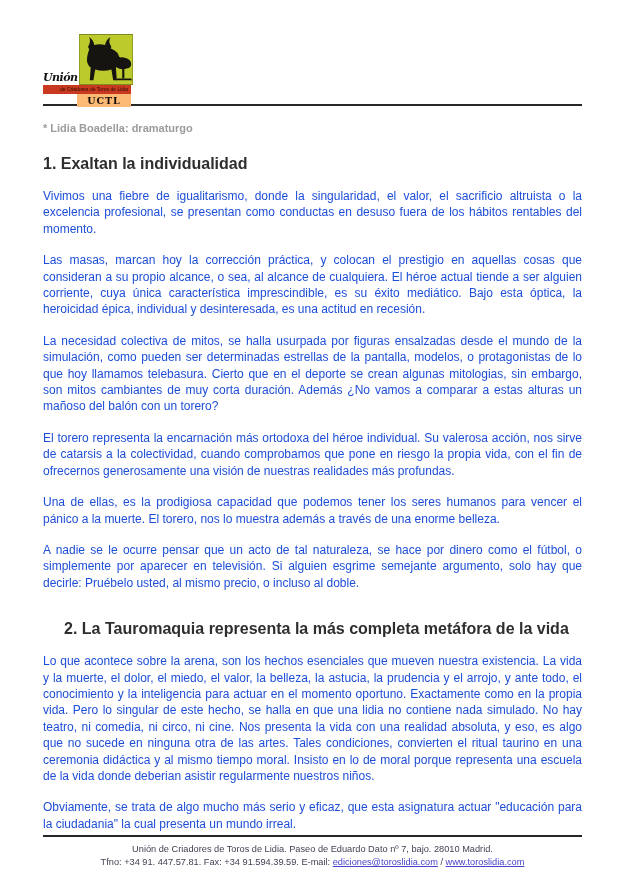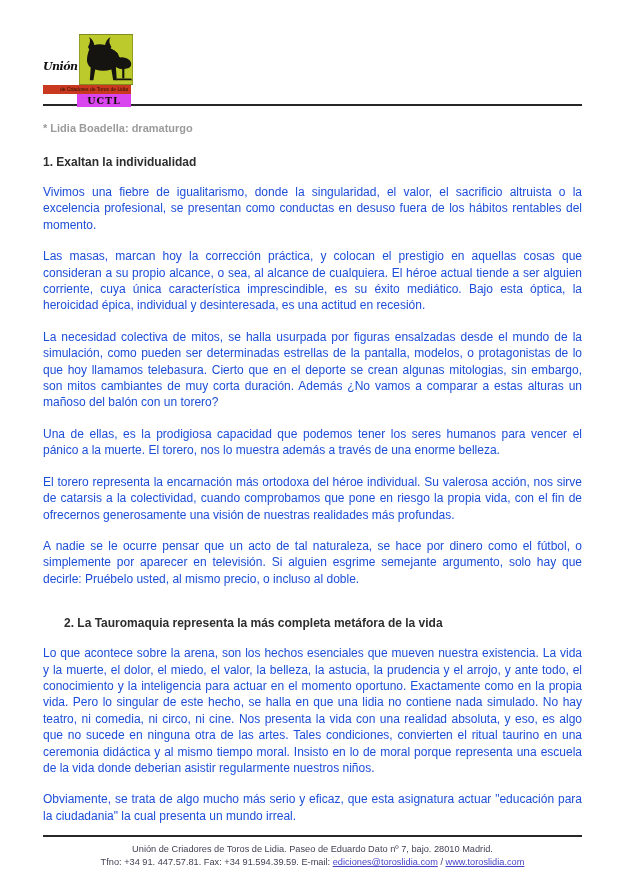--- a/index.html
+++ b/index.html
@@ -21,21 +21,21 @@
 
   .logo { width: 88px; flex: 0 0 auto; }
   .logo-row1 { display: flex; align-items: flex-end; height: 51px; }
   .union-text {
     font-family: "DejaVu Serif", serif;
     font-style: italic;
     font-weight: bold;
     font-size: 11px;
     color: #111;
     margin-right: 1px;
-    margin-bottom: 12px;
+    margin-bottom: 1px;
     white-space: nowrap;
     letter-spacing: -0.5px;
   }
   .logo-square {
     width: 54px; height: 51px;
     flex: 0 0 auto;
     display: block;
   }
   .logo-band {
     height: 9px;
@@ -45,21 +45,21 @@
     line-height: 9px;
     text-align: right;
     padding-right: 3px;
     white-space: nowrap;
     overflow: hidden;
   }
   .logo-uctl {
     margin-left: 34px;
     width: 54px;
     height: 13px;
-    background: #d946ef;
+    background: #fdba74;
     color: #140a05;
     font-family: "DejaVu Serif", serif;
     font-weight: bold;
     font-size: 9.5px;
     line-height: 13px;
     text-align: center;
     letter-spacing: 1px;
   }
 
   .title-block {
@@ -84,21 +84,21 @@
 
   
   .author-note {
     margin-top: 16px;
     font-weight: bold;
     font-size: 11px;
     color: #9b9b9b;
   }
 
   .section-heading {
-    font-size: 12px;
+    font-size: 16px;
     font-weight: bold;
     color: #2e2e2e;
     margin-top: 21px;
     margin-bottom: 15px;
   }
   .section-heading.second { margin-top: 29px; margin-left: 21px; }
 
   .para {
     font-size: 12px;
     line-height: 16.4px;
@@ -164,22 +164,22 @@
   </header>
 
   <hr class="rule header-rule">
 
   <p class="author-note">* Lidia Boadella: dramaturgo</p>
 
   <h2 class="section-heading">1. Exaltan la individualidad</h2>
   <p class="para">Vivimos una fiebre de igualitarismo, donde la singularidad, el valor, el sacrificio altruista o la excelencia profesional, se presentan como conductas en desuso fuera de los hábitos rentables del momento.</p>
   <p class="para">Las masas, marcan hoy la corrección práctica, y colocan el prestigio en aquellas cosas que consideran a su propio alcance, o sea, al alcance de cualquiera. El héroe actual tiende a ser alguien corriente, cuya única característica imprescindible, es su éxito mediático. Bajo esta óptica, la heroicidad épica, individual  y desinteresada, es una actitud en recesión.</p>
   <p class="para">La necesidad colectiva de mitos, se halla usurpada por figuras ensalzadas desde el mundo de la simulación, como pueden ser determinadas estrellas de la pantalla, modelos, o protagonistas de lo que hoy llamamos telebasura. Cierto que en el deporte se crean algunas mitologias, sin embargo, son mitos cambiantes de muy corta duración. Además ¿No vamos a comparar a estas alturas un mañoso del balón con un torero?</p>
+  <p class="para">El torero representa la encarnación más ortodoxa del héroe individual. Su valerosa acción, nos sirve de catarsis a la colectividad, cuando comprobamos que pone en riesgo la propia vida, con el fin de ofrecernos generosamente una visión de nuestras realidades más profundas.</p>
   <p class="para">Una de ellas, es la prodigiosa capacidad que podemos tener los seres humanos para vencer el pánico a la muerte. El torero, nos lo muestra además a través de una enorme belleza.</p>
-  <p class="para">El torero representa la encarnación más ortodoxa del héroe individual. Su valerosa acción, nos sirve de catarsis a la colectividad, cuando comprobamos que pone en riesgo la propia vida, con el fin de ofrecernos generosamente una visión de nuestras realidades más profundas.</p>
   <p class="para">A nadie se le ocurre pensar que un acto de tal naturaleza, se hace por dinero como el fútbol, o simplemente por aparecer en televisión. Si alguien esgrime semejante argumento, solo hay que decirle: Pruébelo usted, al mismo precio, o incluso al doble.</p>
 
   <h2 class="section-heading second">2. La Tauromaquia representa la más completa metáfora de la vida</h2>
   <p class="para">Lo que acontece sobre la arena, son los hechos esenciales que mueven nuestra existencia. La vida y la muerte, el dolor, el miedo, el valor, la belleza, la astucia, la prudencia y el arrojo, y ante todo, el conocimiento y la inteligencia para actuar en el momento oportuno. Exactamente como en la propia vida. Pero lo singular de este hecho, se halla en que una lidia no contiene nada simulado. No hay teatro, ni comedia, ni circo, ni cine. Nos presenta la vida con una realidad absoluta, y eso, es algo que no sucede en ninguna otra de las artes. Tales condiciones, convierten el ritual taurino en una ceremonia didáctica y al mismo tiempo moral. Insisto en lo de moral porque representa una escuela de la vida donde deberian asistir regularmente nuestros niños.</p>
   <p class="para">Obviamente, se trata de algo mucho más serio y eficaz, que esta asignatura actuar "educación para la ciudadania" la cual presenta un mundo irreal.</p>
 
   <footer class="footer">
     <hr class="rule footer-rule">
     <div class="footer-line">Unión de Criadores de Toros de Lidia. Paseo de Eduardo Dato nº 7, bajo. 28010 Madrid.</div>
     <div class="footer-line">

